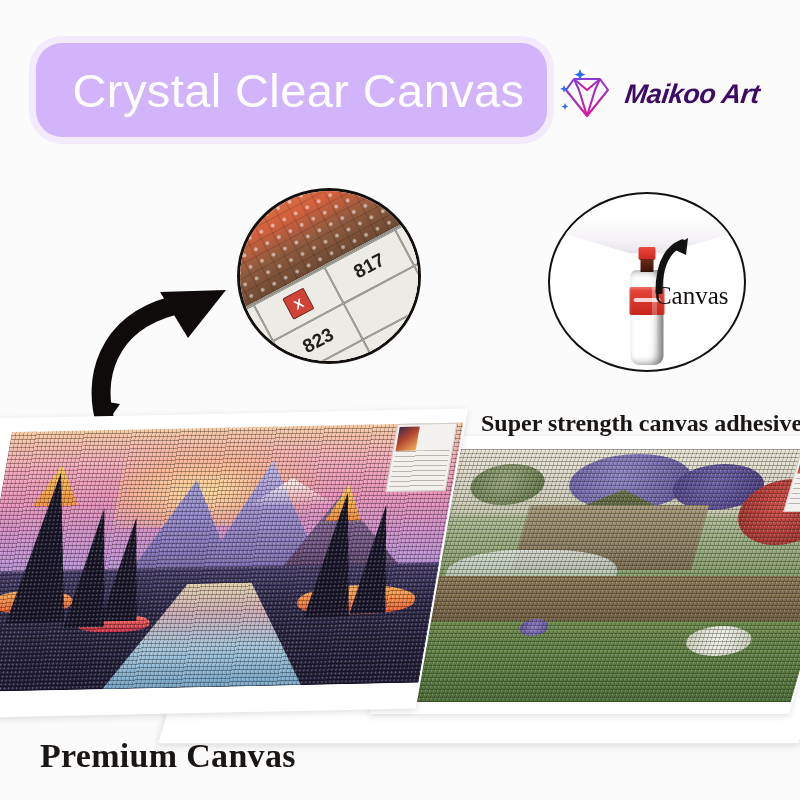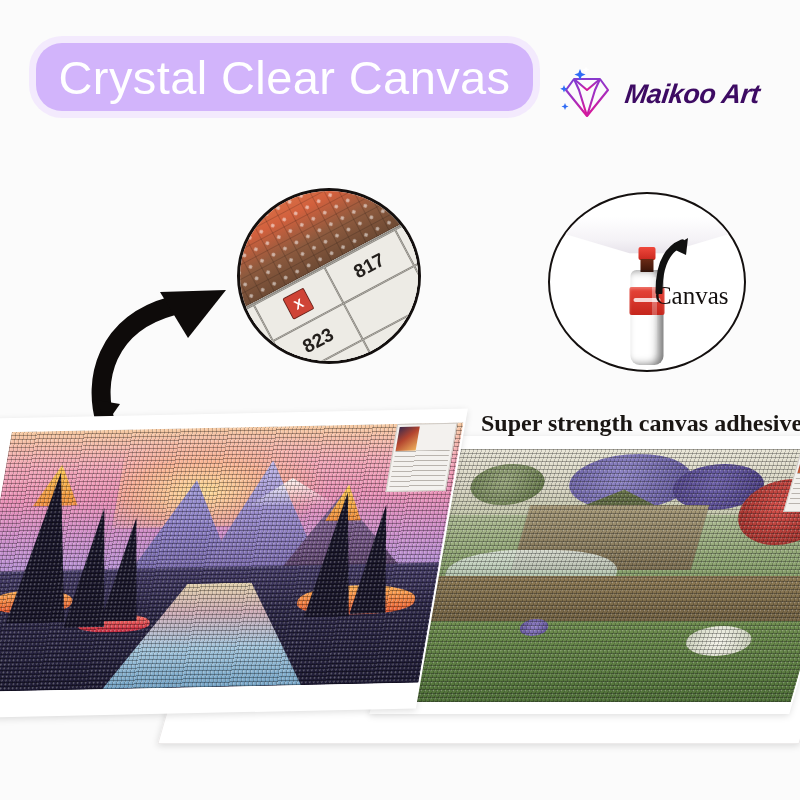--- a/index.html
+++ b/index.html
@@ -8,24 +8,24 @@
     background:#fbfbfb;
     font-family:"Liberation Serif",serif;
     overflow:hidden;
     position:relative;
   }
   #stage{position:absolute;left:0;top:0;width:800px;height:800px;overflow:hidden;background:#fbfbfb;}
 
   
   .header{position:absolute;left:0;top:0;width:800px;height:160px;}
   .title-banner{
-    position:absolute;left:36px;top:43px;width:497px;height:68px;
+    position:absolute;left:36px;top:43px;width:497px;height:94px;
     background:#d2b4fb;border-radius:26px;
     box-shadow:0 0 0 7px #f3eafd;
-    display:flex;align-items:center;justify-content:center;
+    display:flex;align-items:center;justify-content:center;padding-left:14px;
   }
   .title-text{
     font-family:"Liberation Sans",sans-serif;
     font-size:47px;color:#ffffff;letter-spacing:.4px;
     white-space:nowrap;font-weight:400;
   }
   .brand{position:absolute;left:556px;top:58px;width:230px;height:72px;display:flex;align-items:center;gap:7px;}
   .brand-mark{width:62px;height:62px;position:relative;flex:none;}
   .brand-name{
     font-family:"Liberation Sans",sans-serif;
@@ -360,14 +360,15 @@
         <span class="s-tree t5"></span>
       </div>
     </div>
     <span class="strip" style="right:8px;top:14px;width:58px;height:66px;">
       <span class="thumb"></span>
       <span class="lines"></span>
     </span>
   </div>
 
   <span class="caption cap-right">Super strength canvas adhesive</span>
+  <span class="caption cap-bottom">Premium Canvas</span>
 
 </div>
 
 </body></html>

